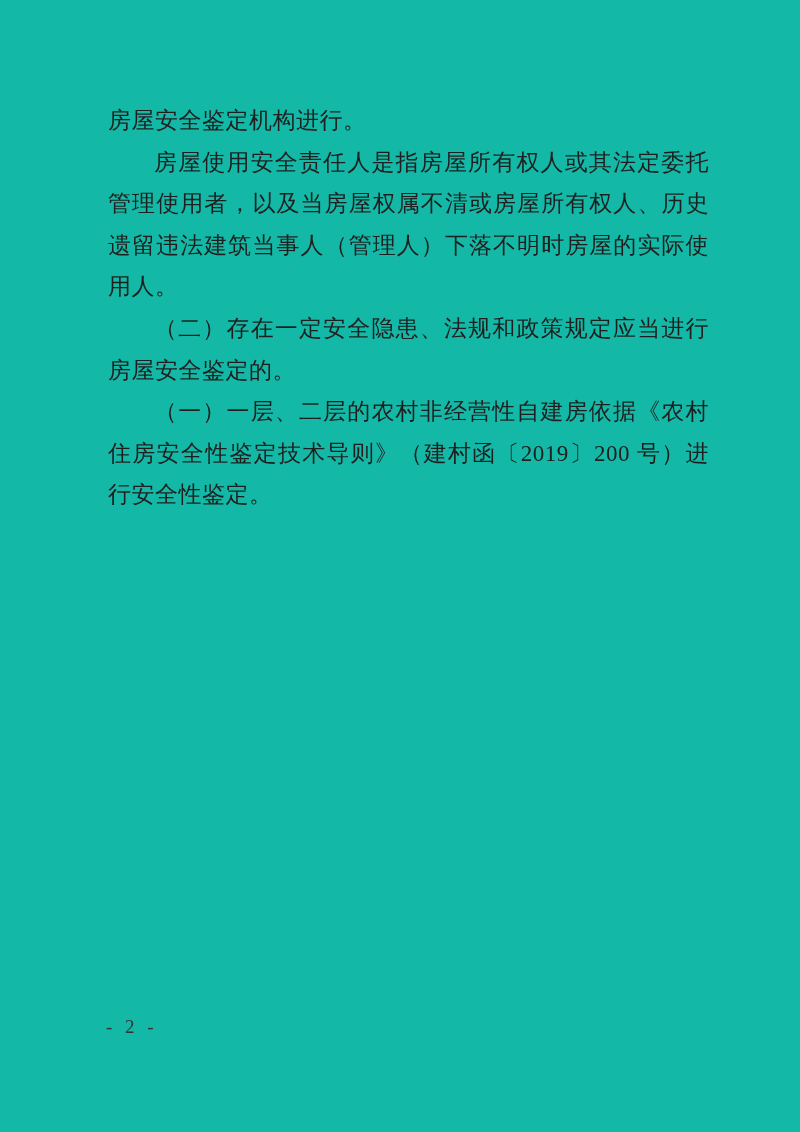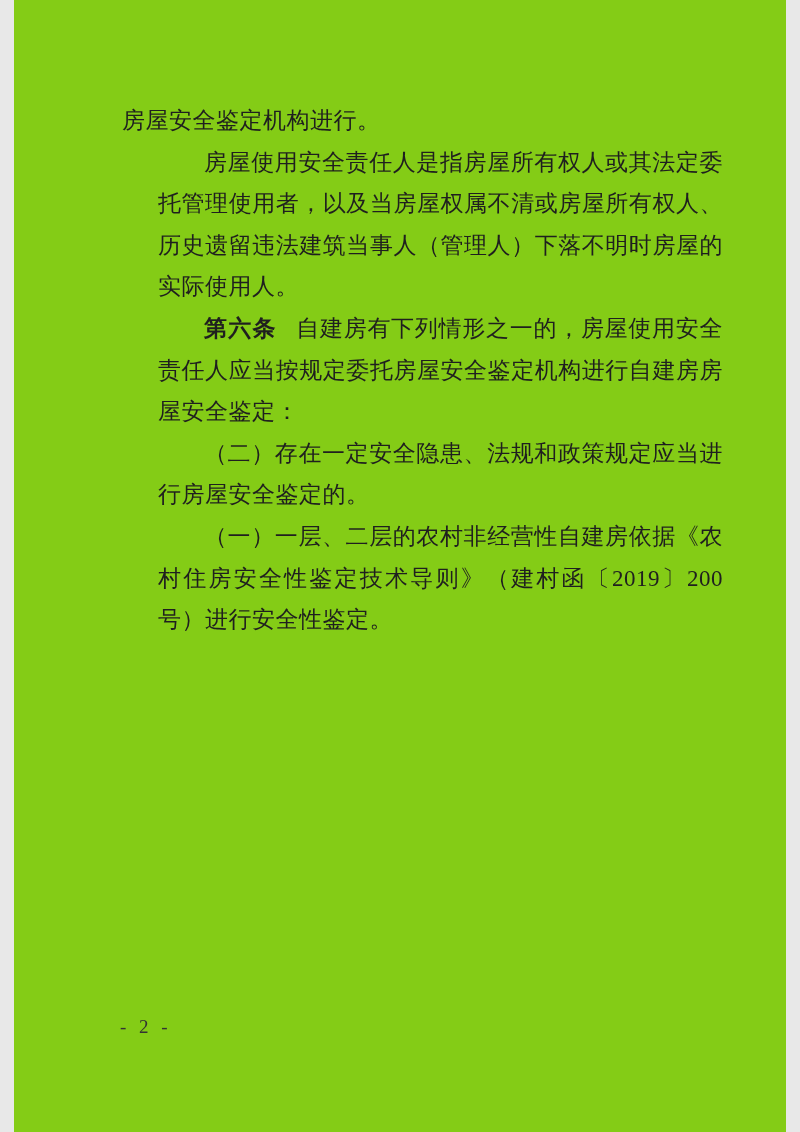--- a/index.html
+++ b/index.html
@@ -2,47 +2,45 @@
 <html><head>
 <meta charset="utf-8">
 <style>
   html, body {
     margin: 0;
     padding: 0;
     background: #e8e8e8;
   }
   .page {
     position: relative;
-    width: 728px;
+    width: 800px;
     height: 1132px;
     margin: 0 auto;
-    background: #84cc16;
+    background: #14b8a6;
     overflow: hidden;
     font-family: "Liberation Serif", "DejaVu Serif", serif;
     color: #1f1f1f;
-    padding-left: 44px;
   }
   .doc-body {
     position: absolute;
     left: 108px;
     top: 100px;
     width: 601px;
     font-size: 23px;
     line-height: 41.6px;
     text-align: justify;
     text-justify: inter-character;
     letter-spacing: 0.5px;
   }
   .doc-body p.para {
     margin: 0;
     padding: 0;
   }
   .doc-body p.indent {
     text-indent: 2em;
-    margin-left: 36px;
   }
   .term {
     font-family: "Liberation Sans", "DejaVu Sans", sans-serif;
     font-weight: 700;
     margin-right: 0.85em;
     letter-spacing: 1px;
   }
   .footer {
     position: absolute;
     left: 106px;
@@ -53,18 +51,17 @@
     font-family: "Liberation Serif", "DejaVu Serif", serif;
   }
 </style>
 </head>
 <body>
 
 <div class="page">
   <div class="doc-body">
       <p class="para"><span>房屋安全鉴定机构进行。</span></p>
       <p class="para indent"><span>房屋使用安全责任人是指房屋所有权人或其法定委托管理使用者，以及当房屋权属不清或房屋所有权人、历史遗留违法建筑当事人（管理人）下落不明时房屋的实际使用人。</span></p>
-      <p class="para indent"><b class="term">第六条</b><span>自建房有下列情形之一的，房屋使用安全责任人应当按规定委托房屋安全鉴定机构进行自建房房屋安全鉴定：</span></p>
       <p class="para indent"><span>（二）存在一定安全隐患、法规和政策规定应当进行房屋安全鉴定的。</span></p>
       <p class="para indent"><span>（一）一层、二层的农村非经营性自建房依据《农村住房安全性鉴定技术导则》（建村函〔2019〕200 号）进行安全性鉴定。</span></p>
     </div>
   <div class="footer">- 2 -</div>
 </div>
 
 </body></html>

